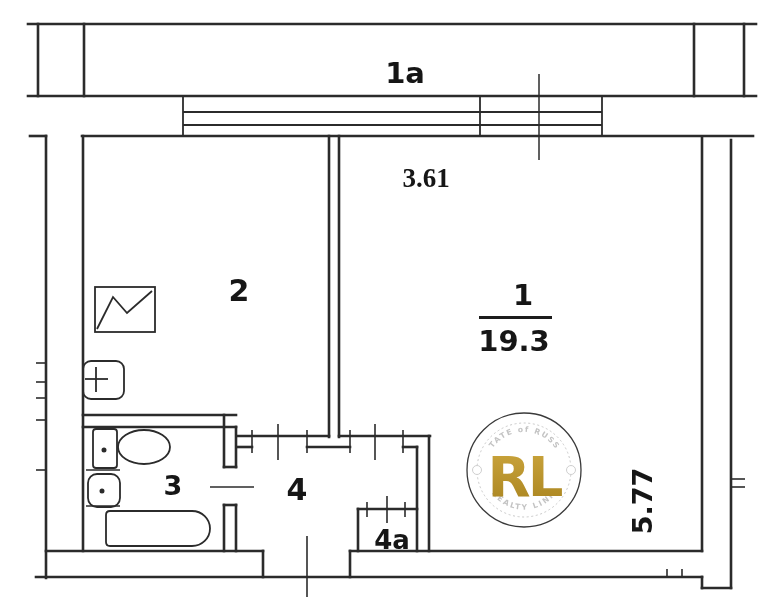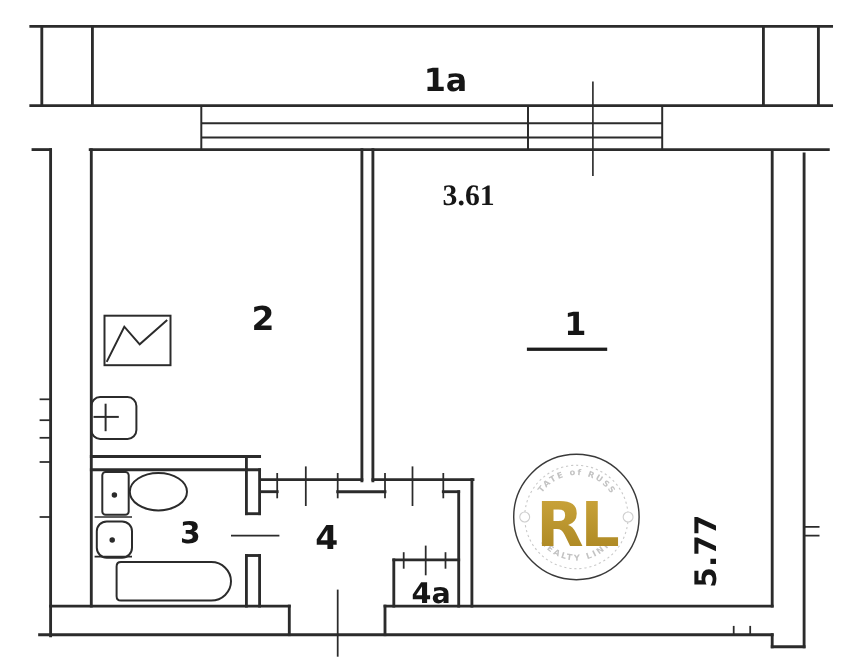--- a/index.html
+++ b/index.html
@@ -183,19 +183,20 @@
       <text x="524" y="496" font-family="DejaVu Sans, Liberation Sans, sans-serif" font-size="56" font-weight="bold" fill="url(#gold)" letter-spacing="-3" text-anchor="middle">RL</text>
     </g>
   </svg>
 
   <div class="lbl" style="left:405px;top:57px;font-size:29px;margin-top:16px;">1a</div>
   <div class="lbl" style="left:426px;top:178px;font-size:27px;font-family:Liberation Serif, serif;">3.61</div>
   <div class="lbl" style="left:239px;top:291px;font-size:30px;">2</div>
 
   <div class="lbl" style="left:523px;top:295px;font-size:29px;">1</div>
   <div class="underline" style="left:479px;top:316px;width:73px;height:2.5px;"></div>
+  <div class="lbl" style="left:514px;top:341px;font-size:29px;">19.3</div>
 
   <div class="lbl" style="left:173px;top:485px;font-size:27px;">3</div>
   <div class="lbl" style="left:297px;top:490px;font-size:30px;">4</div>
   <div class="lbl" style="left:392px;top:540px;font-size:26px;">4a</div>
   <div class="lbl rot" style="left:642px;top:501px;font-size:27px;">5.77</div>
 
 </div>
 
 </body></html>

